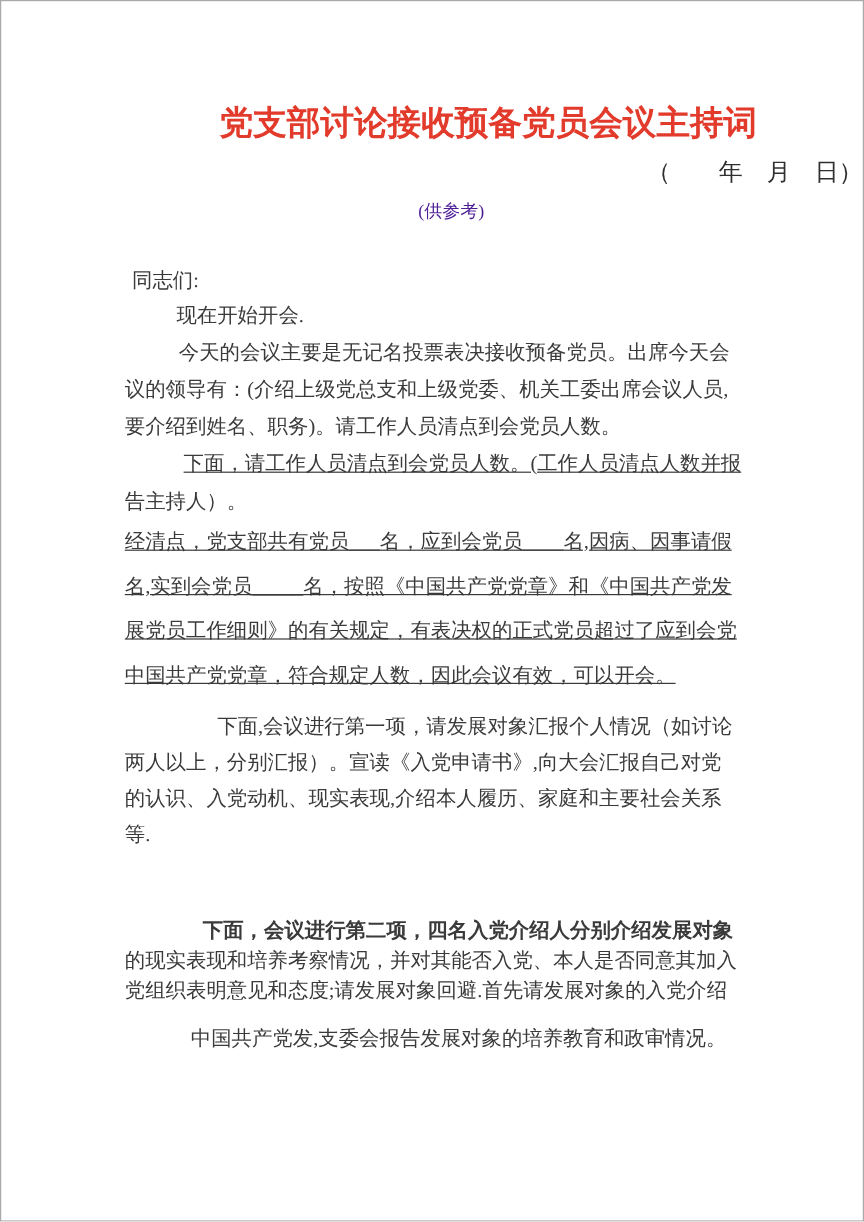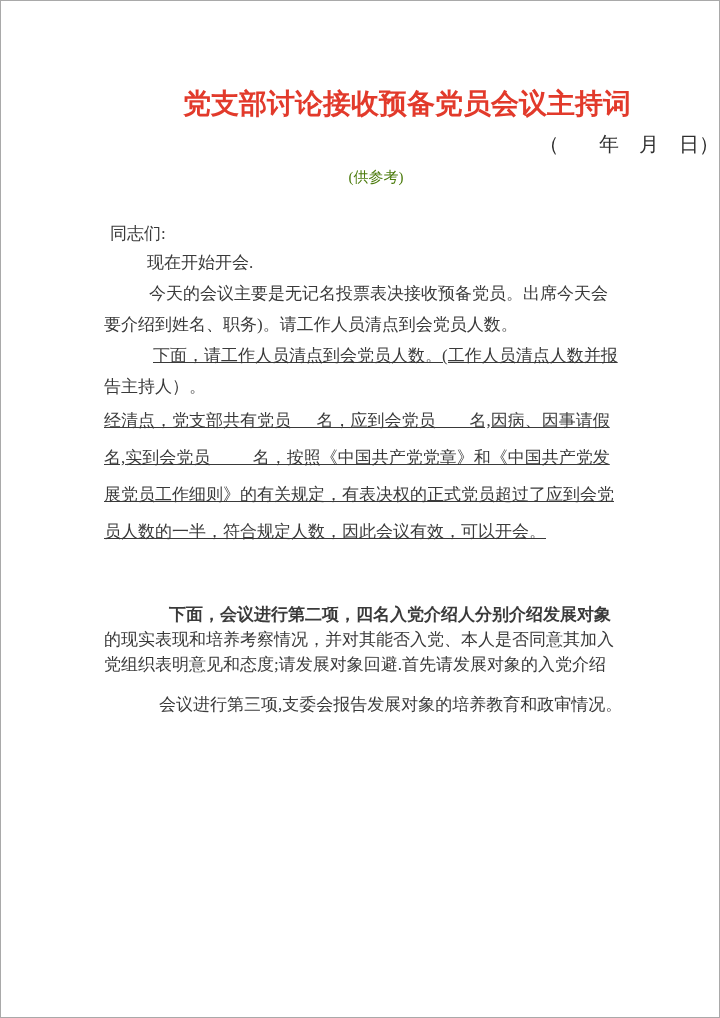--- a/index.html
+++ b/index.html
@@ -13,21 +13,21 @@
     margin:84px 0 0 0;padding-left:94px;text-align:center;
     font-size:28px;line-height:38px;font-weight:bold;color:#e23a2b;
     letter-spacing:0px;
   }
   .dateline{
     margin-top:6px;padding-left:44px;text-align:right;
     font-size:20px;line-height:30px;color:#2f2f2f;white-space:pre;
   }
   .note{
     margin-top:6px;padding-left:32px;text-align:center;
-    font-size:15px;line-height:24px;color:#4d7c0f;
+    font-size:15px;line-height:24px;color:#4c1d95;
   }
   .bodytext{
     margin:31px 100px 0 103px;
     font-size:17px;color:#3a3a3a;
   }
   .para{margin:0;padding:0;}
   .ln{white-space:pre;}
   .lh27 .ln{line-height:27px;}
   .lh31 .ln{line-height:31px;}
   .lh37 .ln{line-height:37px;text-decoration:underline;}
@@ -57,40 +57,47 @@
     <p class="para lh27">
       <span class="ln ind6" style="display:block">同志们:</span>
     </p>
 
     <p class="para lh31">
       <span class="ln ind43" style="display:block">现在开始开会.</span>
     </p>
 
     <p class="para lh31">
       <span class="ln ind45" style="display:block">今天的会议主要是无记名投票表决接收预备党员。出席今天会</span>
+      <span class="ln" style="display:block">议的领导有：(介绍上级党总支和上级党委、机关工委出席会议人员,</span>
       <span class="ln" style="display:block">要介绍到姓名、职务)。请工作人员清点到会党员人数。</span>
     </p>
 
     <p class="para lh31">
       <span class="ln ind49" style="display:block">下面，请工作人员清点到会党员人数。(工作人员清点人数并报</span>
       <span class="ln" style="display:block">告主持人）。</span>
     </p>
 
     <p class="para lh37">
       <span class="ln" style="display:block">经清点，党支部共有党员___名，应到会党员____名,因病、因事请假</span>
       <span class="ln" style="display:block">名,实到会党员_____名，按照《中国共产党党章》和《中国共产党发</span>
       <span class="ln" style="display:block">展党员工作细则》的有关规定，有表决权的正式党员超过了应到会党</span>
-      <span class="ln" style="display:block">员人数的一半，符合规定人数，因此会议有效，可以开会。</span>
+      <span class="ln" style="display:block">中国共产党党章，符合规定人数，因此会议有效，可以开会。</span>
     </p>
 
+    <p class="para lh30" style="margin-top:10px">
+      <span class="ln ind77" style="display:block">下面,会议进行第一项，请发展对象汇报个人情况（如讨论</span>
+      <span class="ln" style="display:block">两人以上，分别汇报）。宣读《入党申请书》,向大会汇报自己对党</span>
+      <span class="ln" style="display:block">的认识、入党动机、现实表现,介绍本人履历、家庭和主要社会关系</span>
+      <span class="ln" style="display:block">等.</span>
+    </p>
 
     <p class="para lh25" style="margin-top:52px">
       <span class="ln ind65" style="display:block">下面，会议进行第二项，四名入党介绍人分别介绍发展对象</span>
       <span class="ln" style="display:block">的现实表现和培养考察情况，并对其能否入党、本人是否同意其加入</span>
       <span class="ln" style="display:block">党组织表明意见和态度;请发展对象回避.首先请发展对象的入党介绍</span>
     </p>
 
     <p class="para lh25" style="margin-top:15px">
-      <span class="ln ind55" style="display:block">会议进行第三项,支委会报告发展对象的培养教育和政审情况。</span>
+      <span class="ln ind55" style="display:block">中国共产党发,支委会报告发展对象的培养教育和政审情况。</span>
     </p>
 
   </div>
 </div>
 
 </body></html>

